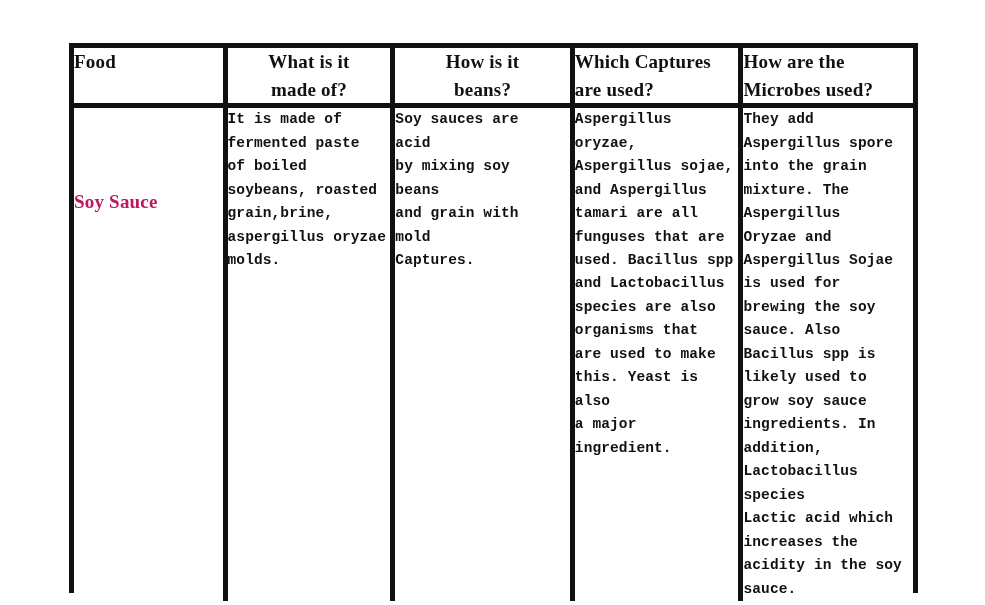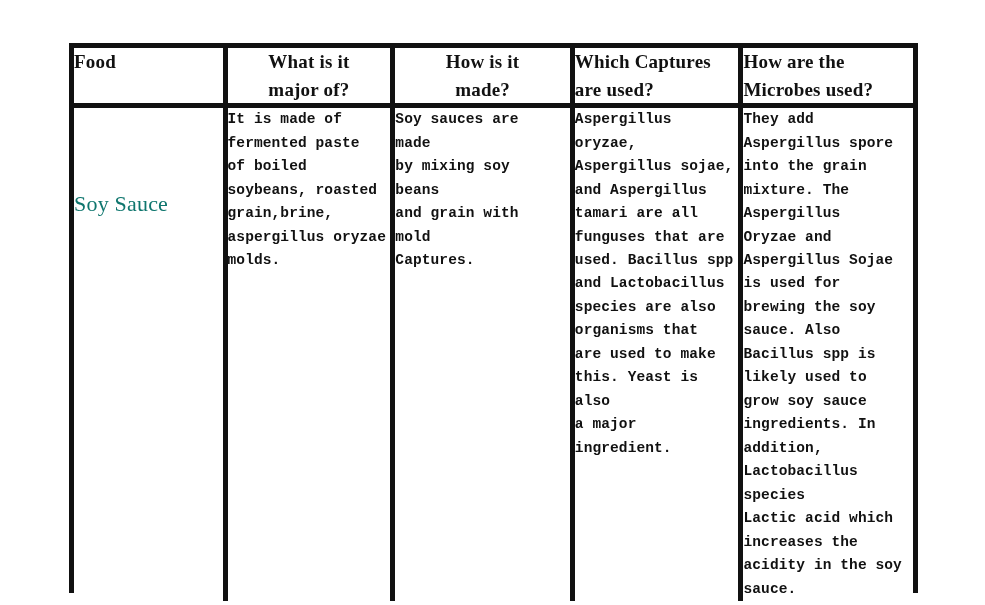--- a/index.html
+++ b/index.html
@@ -67,23 +67,23 @@
     font-weight: bold;
     line-height: 1.45;
     color: #111111;
     letter-spacing: .2px;
     white-space: pre-line;
   }
   .hdr-center { text-align: center; }
   .hdr-left   { text-align: left; }
 
   .food-text {
-    font-size: 22px;
-    font-weight: normal;
-    color: #0f766e;
+    font-size: 19px;
+    font-weight: bold;
+    color: #be185d;
     letter-spacing: .2px;
     line-height: 1.45;
     padding-top: 80px;
   }
 
   .cell-text {
     font-size: 14.5px;
     font-weight: bold;
     line-height: 1.62;
     color: #111111;
@@ -108,25 +108,25 @@
         <col style="width:20.1%">
         <col style="width:20.2%">
       </colgroup>
       <tbody>
         <tr>
           <td class="hdr-cell">
             <div class="hdr-text hdr-left">Food</div>
           </td>
           <td class="hdr-cell">
             <div class="hdr-text hdr-center">What is it
-major of?</div>
+made of?</div>
           </td>
           <td class="hdr-cell">
             <div class="hdr-text hdr-center">How is it
-made?</div>
+beans?</div>
           </td>
           <td class="hdr-cell">
             <div class="hdr-text hdr-left">Which Captures
 are used?</div>
           </td>
           <td class="hdr-cell last">
             <div class="hdr-text hdr-left">How are the
 Microbes used?</div>
           </td>
         </tr>
@@ -139,21 +139,21 @@
             <div class="cell-text">It is made of
 fermented paste
 of boiled
 soybeans, roasted
 grain,brine,
 aspergillus oryzae
 molds.</div>
           </td>
           <td class="body-cell">
             <div class="cell-text">Soy sauces are
-made
+acid
 by mixing soy
 beans
 and grain with
 mold
 Captures.</div>
           </td>
           <td class="body-cell">
             <div class="cell-text">Aspergillus
 oryzae,
 Aspergillus sojae,

